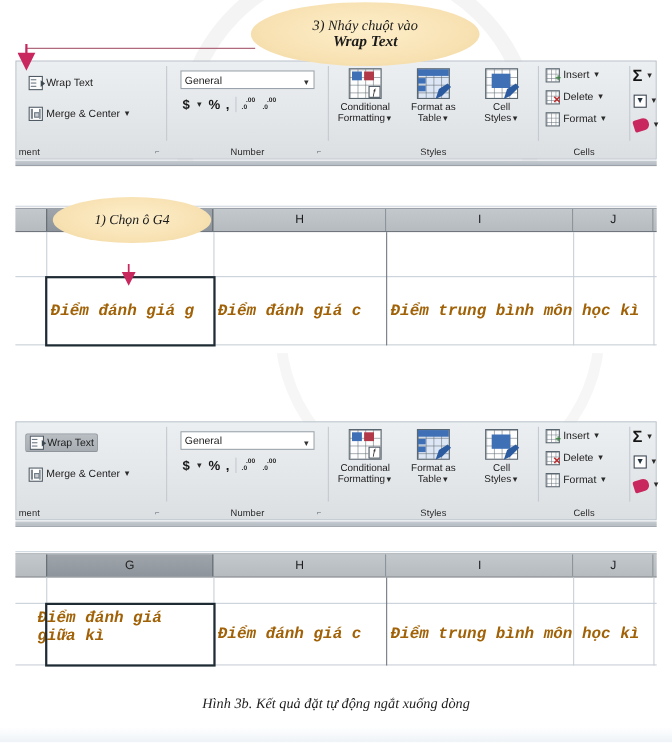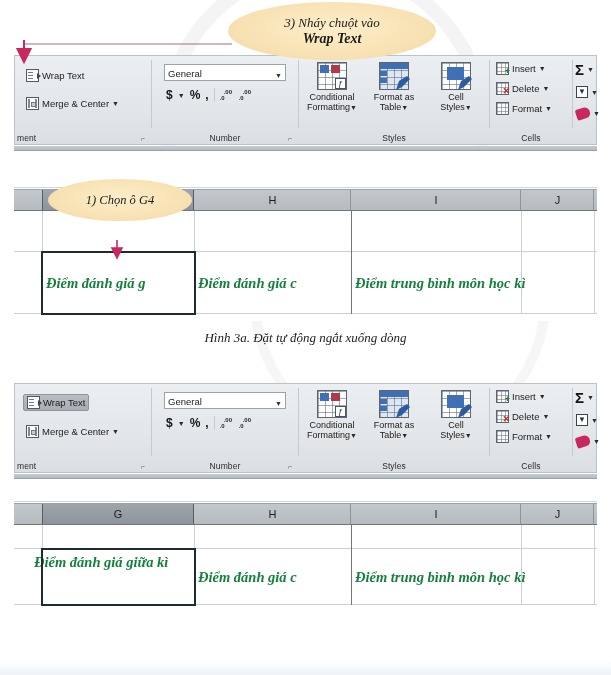--- a/index.html
+++ b/index.html
@@ -305,25 +305,25 @@
     border-bottom: 1px solid #c9d0d7;
   }
   .vline {
     position: absolute;
     width: 1px;
     background: #c9d0d7;
   }
   .vline.dark { background: #70787f; }
   .cellText {
     position: absolute;
-    font-family: Liberation Serif, serif;
+    font-family: Liberation Mono, monospace;
     font-weight: bold;
     font-style: italic;
     font-size: 14.5px;
-    color: #15803d;
+    color: #a16207;
     white-space: nowrap;
     overflow: hidden;
     display: flex;
     align-items: center;
   }
   .cellText.wrapped {
     white-space: normal;
     display: block;
     line-height: 17px;
   }
@@ -554,21 +554,20 @@
 
     <svg class="conn" style="left:96px; top:94px; width:16px; height:22px;">
       <path d="M 7 0 L 7 8 M 7 18 L 2 8 L 12 8 Z" stroke="#c9285e" stroke-width="1.6" fill="#c9285e"></path>
     </svg>
 
     <div class="callout small" style="left:34px; top:33px; width:144px; height:42px;font-style:italic;">
       <div class="l1">1) Chọn ô G4</div>
     </div>
   </div>
 
-  <div class="caption" style="left:0; top:330px;">Hình 3a. Đặt tự động ngắt xuống dòng</div>
 
   <div class="ribbon" style="left:14px; top:383px; width:583px; height:90px;">
     <div class="ribbon-inner">
 
       <div class="rb-group" style="left:0; width:136px;">
         <div class="align-btn active" style="left:8px; top:10px;">
           <span class="mini-ico ico-wrap"></span>
           <span>Wrap Text</span>
         </div>
         <div class="align-btn" style="left:8px; top:40px;">
@@ -712,14 +711,15 @@
     <div class="vline" style="left:507px; top:51px; height:80px;"></div>
     <div class="vline" style="left:580px; top:51px; height:80px;"></div>
 
     <div class="cellText wrapped" style="left:20px; top:80px; width:146px; height:50px;">Điểm đánh giá giữa kì</div>
     <div class="cellText" style="left:184px; top:75px; width:153px; height:56px;">Điểm đánh giá c</div>
     <div class="cellText" style="left:341px; top:75px; width:239px; height:56px;">Điểm trung bình môn học kì</div>
 
     <div class="selbox" style="left:27px; top:74px; width:155px; height:58px;"></div>
   </div>
 
+  <div class="caption" style="left:0; top:632px;">Hình 3b. Kết quả đặt tự động ngắt xuống dòng</div>
 
 </div>
 
 </body></html>

